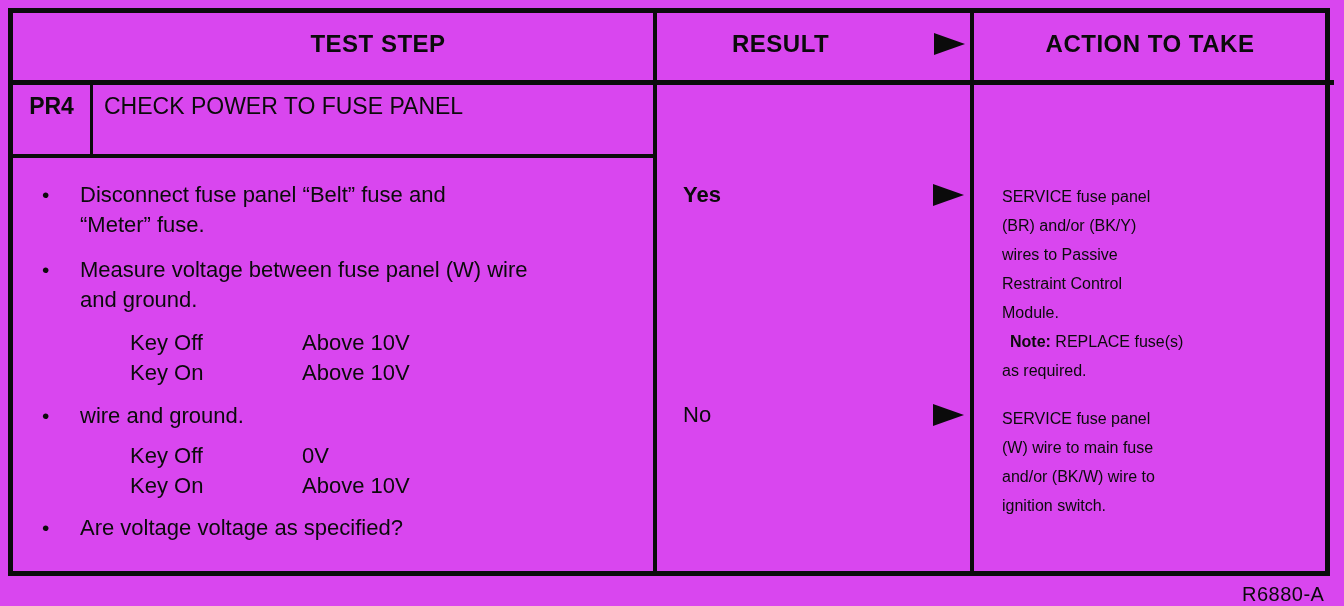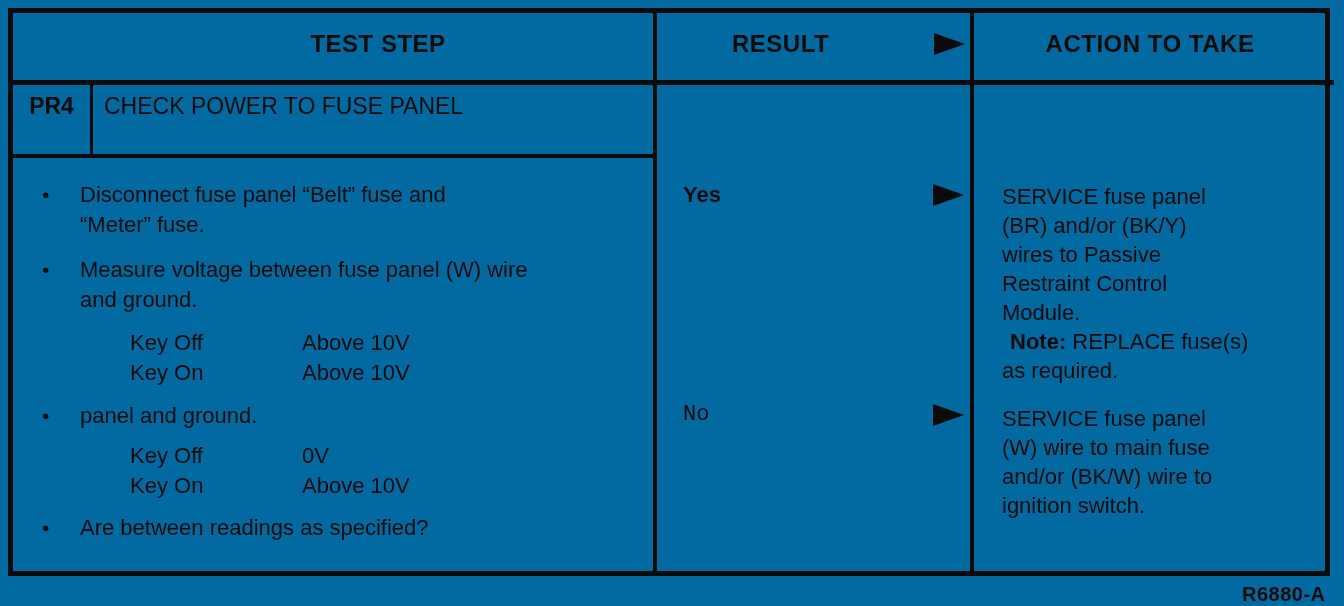--- a/index.html
+++ b/index.html
@@ -1,19 +1,19 @@
 <!DOCTYPE html>
 <html><head>
 <meta charset="utf-8">
 <style>
   html,body{margin:0;padding:0;background:#ffffff;}
   .page{
     position:relative;
     width:1344px;height:606px;
-    background:#0369a1;
+    background:#d946ef;
     color:#0b0b0b;
     font-family:"Liberation Sans", sans-serif;
     overflow:hidden;
   }
   
   .line{position:absolute;background:#0b0b0b;}
   .outer-border{
     position:absolute;left:8px;top:8px;width:1322px;height:568px;
     border:5px solid #0b0b0b;box-sizing:border-box;background:transparent;
   }
@@ -51,35 +51,35 @@
   .bullet-item{display:flex;}
   .bullet-marker{width:38px;flex:0 0 38px;font-size:21px;}
   .bullet-lines{flex:1;}
   .mt15{margin-top:15px;} .mt13{margin-top:13px;} .mt10{margin-top:10px;} .mt12{margin-top:12px;}
   .key-table{padding-left:88px;}
   .key-row{display:flex;}
   .key-name{width:172px;flex:0 0 172px;}
   
   .result-label{position:absolute;font-size:22px;line-height:30px;}
   .result-yes{left:683px;top:180px;font-weight:bold;}
-  .result-no{left:683px;top:400px;font-family:Liberation Mono, monospace;}
+  .result-no{left:683px;top:400px;}
   .result-arrow-yes{position:absolute;left:933px;top:184px;}
   .result-arrow-no{position:absolute;left:933px;top:404px;}
   
   .action-block{
     position:absolute;left:1002px;width:322px;
-    font-size:22px;line-height:29px;
+    font-size:16px;line-height:29px;
   }
   .action-yes{top:182px;}
   .action-no{top:404px;}
   .bold{font-weight:bold;margin-left:8px;}
   
   .figure-ref{
     position:absolute;left:1242px;top:583px;
-    font-weight:bold;font-size:20px;letter-spacing:0.5px;
+    font-weight:normal;font-size:20px;letter-spacing:0.5px;
   }
 </style>
 </head>
 <body>
 
 <div class="page">
 
   <div class="outer-border"></div>
   <div class="line" style="left:653px;top:10px;width:4px;height:564px;"></div>
   <div class="line" style="left:970px;top:10px;width:4px;height:564px;"></div>
@@ -122,39 +122,39 @@
       </div>
       <div class="key-row">
         <span class="key-name">Key On</span>
         <span>Above 10V</span>
       </div>
     </div>
 
     <div class="bullet-item mt13">
       <span class="bullet-marker">•</span>
       <div class="bullet-lines">
-        <div>panel and ground.</div>
+        <div>wire and ground.</div>
       </div>
     </div>
 
     <div class="key-table mt10">
       <div class="key-row">
         <span class="key-name">Key Off</span>
         <span>0V</span>
       </div>
       <div class="key-row">
         <span class="key-name">Key On</span>
         <span>Above 10V</span>
       </div>
     </div>
 
     <div class="bullet-item mt12">
       <span class="bullet-marker">•</span>
       <div class="bullet-lines">
-        <div>Are between readings as specified?</div>
+        <div>Are voltage voltage as specified?</div>
       </div>
     </div>
 
   </div>
 
   <div class="result-label result-yes">Yes</div>
   <div class="result-arrow-yes">
       <div class="arrow-right"></div>
     </div>
   <div class="result-label result-no">No</div>

